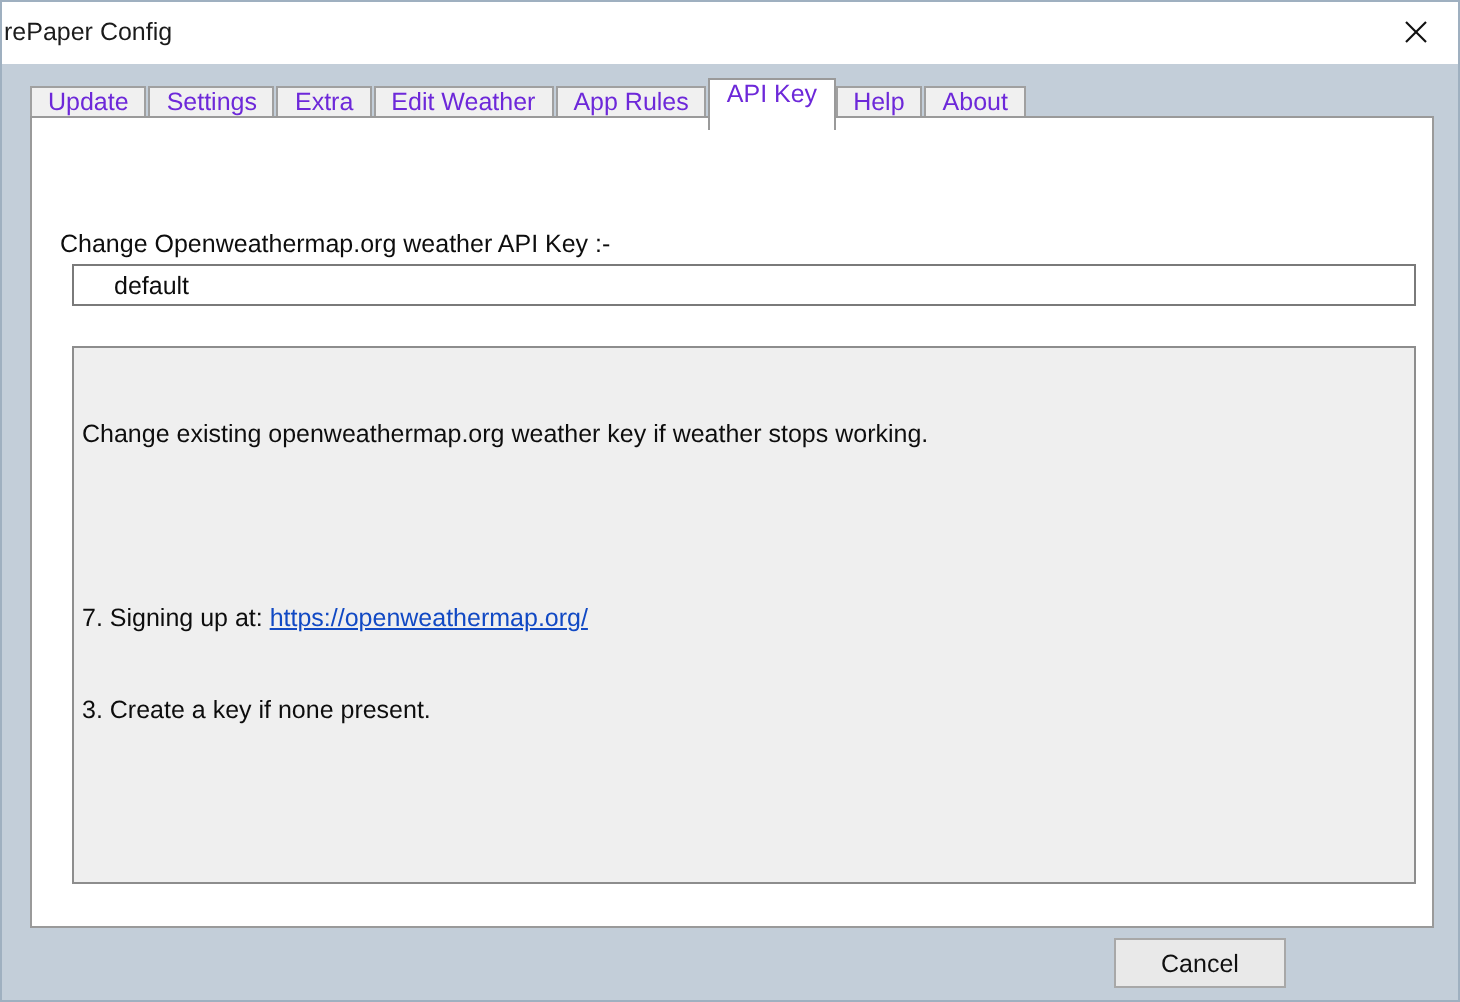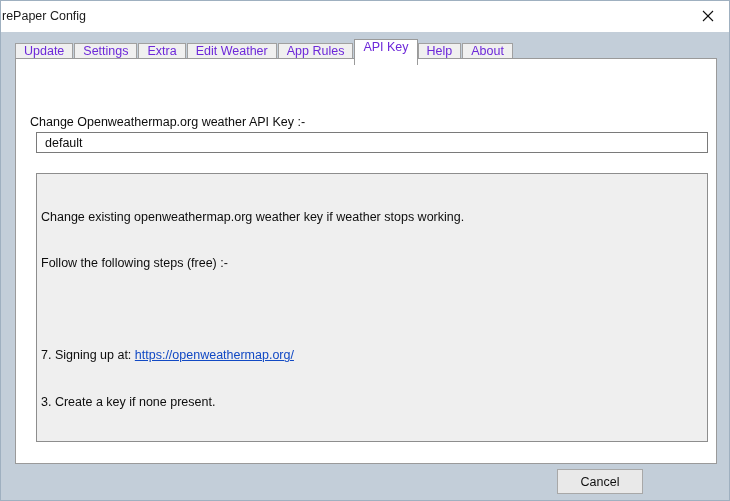--- a/index.html
+++ b/index.html
@@ -115,21 +115,21 @@
   #api-key-input {
     position: absolute;
     left: 20px; top: 73px;
     width: 672px; height: 21px;
     box-sizing: border-box;
     background: #ffffff;
     border: 1px solid #7a7a7a;
     font-family: "Liberation Sans", sans-serif;
     font-size: 12.5px;
     color: #0d0d0d;
-    padding: 0 8px;
+    padding: 0 20px;
     outline: none;
   }
 
   #instructions-panel {
     position: absolute;
     left: 20px; top: 114px;
     width: 672px; height: 269px;
     box-sizing: border-box;
     background: #efefef;
     border: 1px solid #8d8d8d;
@@ -254,21 +254,20 @@
 
   <div id="tabpage">
 
     <div id="api-key-label">Change Openweathermap.org weather API Key :-</div>
 
     <input id="api-key-input" type="text" value="default" style="">
 
     <div id="instructions-panel">
       <div id="instructions-text">
         <div class="instr-line">Change existing openweathermap.org weather key if weather stops working.</div>
-        <div class="instr-line">Follow the following steps (free) :-</div>
         <div class="instr-line blank">&nbsp;</div>
         <div class="instr-line"><span>7. Signing up at: </span><a id="signup-link" href="#">https://openweathermap.org/</a></div>
         <div class="instr-line">3. Create a key if none present.</div>
         
         
         
         
       </div>
     </div>
 

